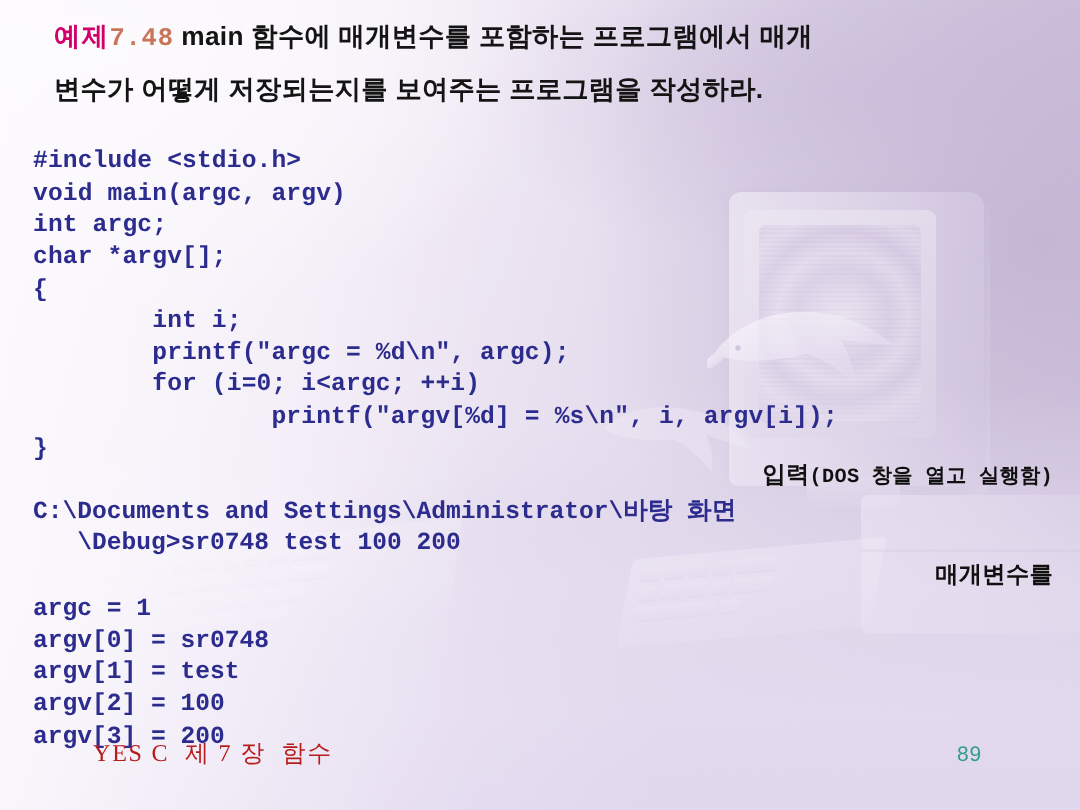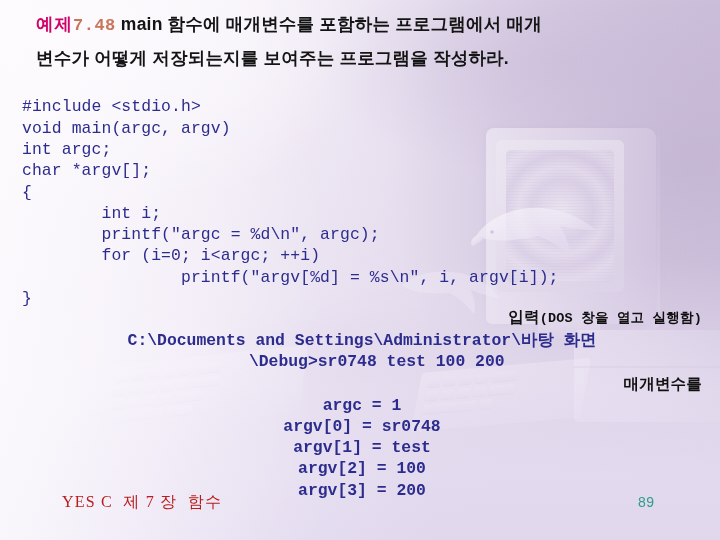--- a/index.html
+++ b/index.html
@@ -213,21 +213,21 @@
 
   .code-block {
     position: absolute;
     left: 22px;
     top: 80px;
     width: 680px;
     color: #2C2C8E;
     font-family: "Liberation Mono", monospace;
     font-size: 16.4px;
     line-height: 21.3px;
-    font-weight: normal;
+    font-weight: bold;
     white-space: pre;
     letter-spacing: 0.1px;
   }
 
   .io-block {
     position: absolute;
     left: 22px;
     top: 306px;
     width: 680px;
   }
@@ -245,21 +245,20 @@
     font-family: "Liberation Mono", monospace;
     font-weight: bold;
   }
   .io-line {
     color: #2C2C8E;
     font-family: "Liberation Mono", monospace;
     font-size: 16.4px;
     line-height: 21.3px;
     font-weight: bold;
     white-space: pre;
-    text-align: center;
   }
 
   .footer-note {
     position: absolute;
     left: 62px;
     top: 492px;
     color: #b91c1c;
     font-size: 16px;
     font-family: "Liberation Serif", serif;
     letter-spacing: 1.2px;

